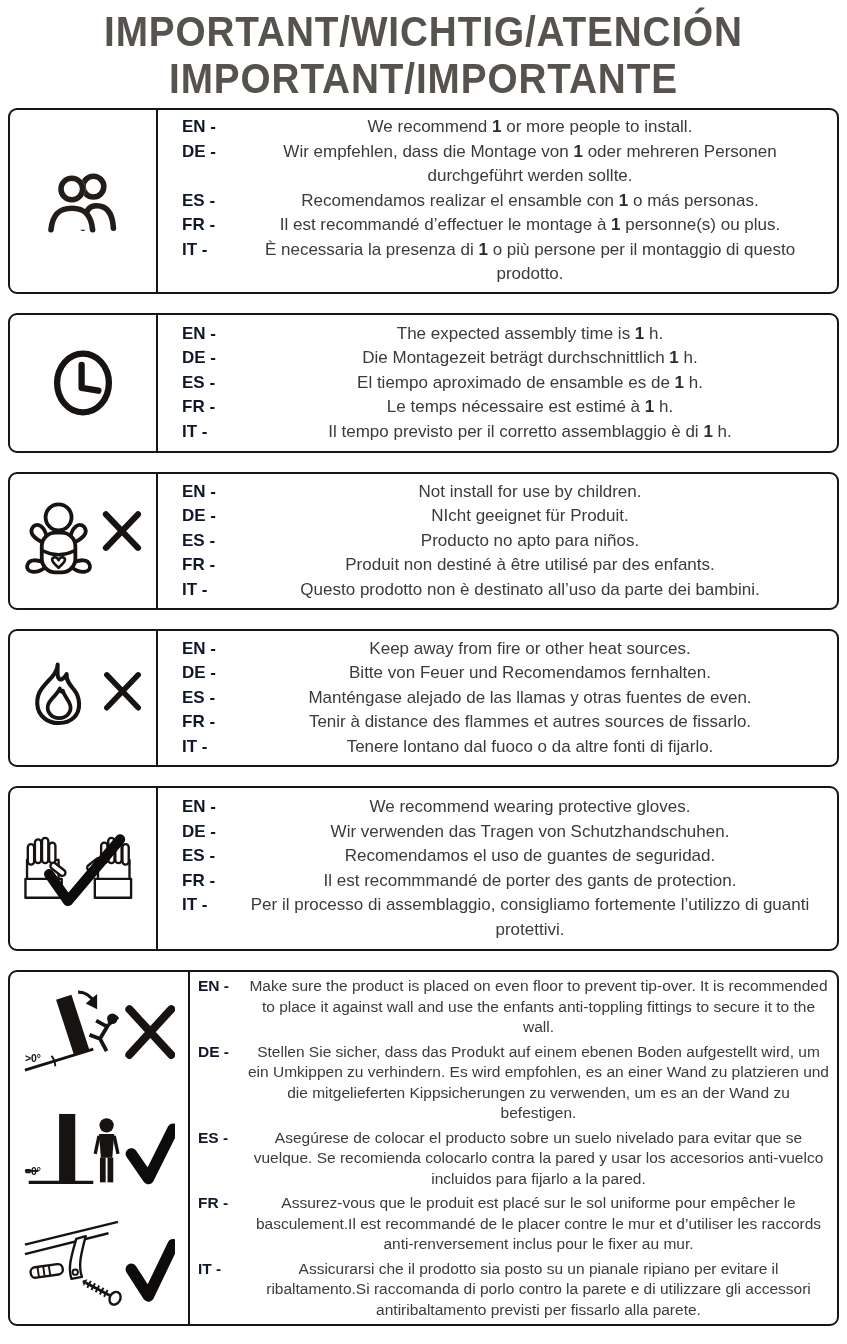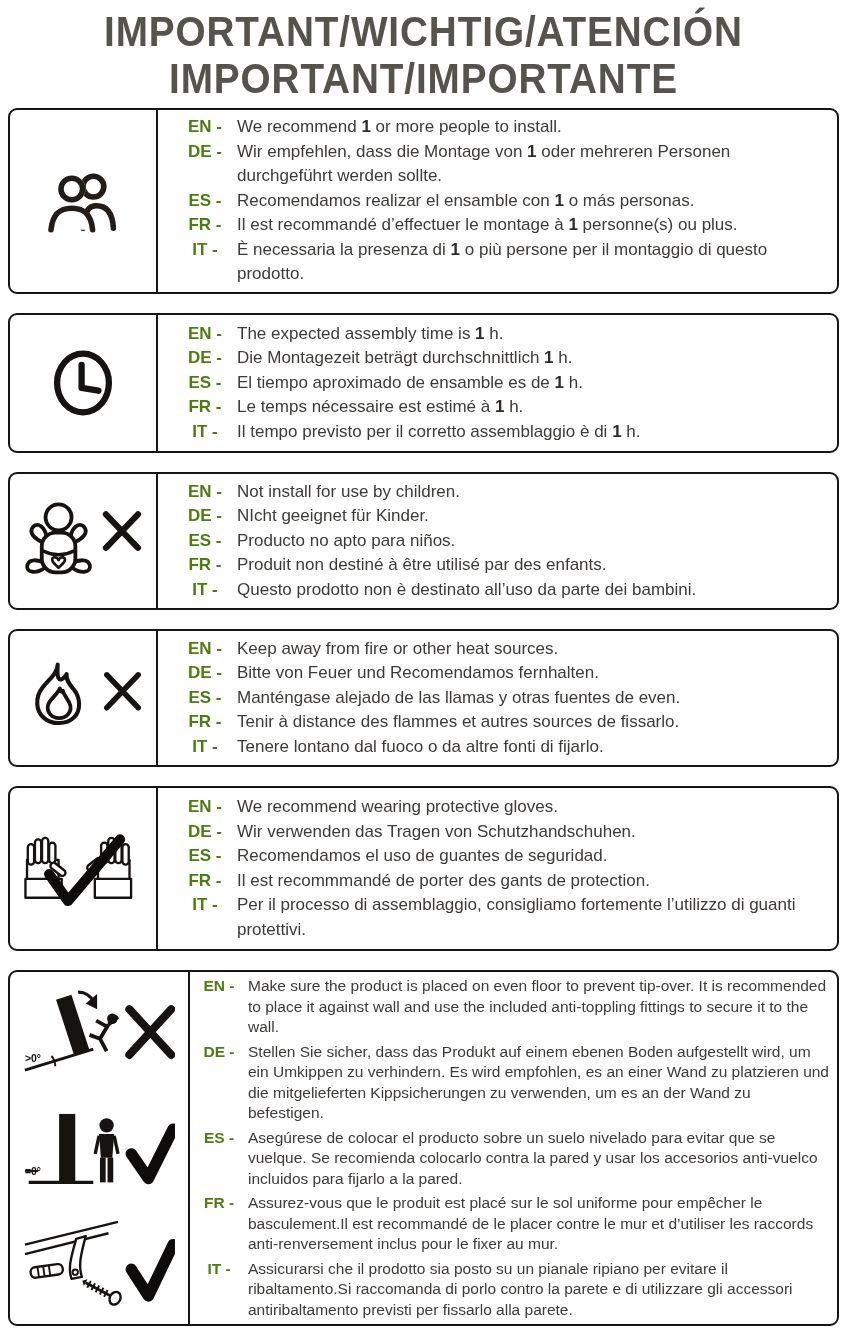--- a/index.html
+++ b/index.html
@@ -7,22 +7,22 @@
         font-family:"Liberation Sans",sans-serif;color:#3d3a37;overflow:hidden;}
   .title-wrap{padding-top:8px;text-align:center;transform:scaleX(0.9);transform-origin:50% 0;}
   .title-line{font-size:43px;line-height:47px;font-weight:bold;color:#56524d;letter-spacing:1px;white-space:nowrap;}
   .boxes{padding:6px 8px 0 8px;}
   .box{box-sizing:border-box;border:2.5px solid #161616;border-radius:9px;display:flex;
        align-items:stretch;margin-bottom:19px;overflow:hidden;background:#fff;}
   .icon-cell{flex:0 0 146px;border-right:2px solid #161616;display:flex;align-items:center;justify-content:center;}
   .txt-cell{flex:1;display:flex;flex-direction:column;justify-content:center;
             padding:8px 14px 8px 24px;font-size:17px;line-height:24.5px;}
   .row{display:flex;}
-  .lab{flex:0 0 46px;text-align:center;padding-right:9px;font-weight:bold;white-space:pre;color:#4d7c0f;}
-  .txt{flex:1;}
+  .lab{flex:0 0 46px;text-align:left;padding-right:9px;font-weight:bold;white-space:pre;color:#0f172a;}
+  .txt{flex:1;text-align:center;}
   .txt b{font-weight:bold;color:#2e2b29;}
   .b1{height:186px}.b2{height:140px}.b3{height:138px}.b4{height:138px}.b5{height:165px}
   .b6{height:356px}
   .b6 .icon-cell{flex:0 0 170px;flex-direction:column;justify-content:space-between;padding:8px 4px;}
   .b6 .txt-cell{font-size:15.5px;line-height:20.5px;padding:8px 8px 8px 8px;}
   .b6 .row{margin:2px 0;}
   .b6 .lab{flex:0 0 42px;padding-right:8px;}
   svg{display:block;}
   .ang{font-size:11px;font-weight:bold;fill:#111;font-family:"Liberation Sans",sans-serif;}
 </style>
@@ -118,21 +118,21 @@
           <path d="M110,20 L152,64 M152,20 L110,64" stroke-width="8"></path>
         </svg>
       </div>
       <div class="txt-cell">
           <div class="row">
             <span class="lab">EN -</span>
             <div class="txt">Not install for use by children.</div>
           </div>
           <div class="row">
             <span class="lab">DE -</span>
-            <div class="txt">NIcht geeignet für Kinder.</div>
+            <div class="txt">NIcht geeignet für Produit.</div>
           </div>
           <div class="row">
             <span class="lab">ES -</span>
             <div class="txt">Producto no apto para niños.</div>
           </div>
           <div class="row">
             <span class="lab">FR -</span>
             <div class="txt">Produit non destiné à être utilisé par des enfants.</div>
           </div>
           <div class="row">
@@ -266,21 +266,21 @@
             <path d="M58,78 L62,74 L62,82 Z" fill="#171310" stroke="none"></path>
             <ellipse cx="97" cy="78" rx="5.5" ry="7" fill="#ffffff" stroke-width="2.5"></ellipse>
           </g>
           <path d="M114,56 L132,84 L158,30" stroke="#0e0c0a" stroke-width="12" stroke-linecap="round" stroke-linejoin="round"></path>
         </svg>
 
       </div>
       <div class="txt-cell">
           <div class="row">
             <span class="lab">EN -</span>
-            <div class="txt">Make sure the product is placed on even floor to prevent tip-over. It is recommended to place it against wall and use the included anti-toppling fittings to secure it to the wall.</div>
+            <div class="txt">Make sure the product is placed on even floor to prevent tip-over. It is recommended to place it against wall and use the enfants anti-toppling fittings to secure it to the wall.</div>
           </div>
           <div class="row">
             <span class="lab">DE -</span>
             <div class="txt">Stellen Sie sicher, dass das Produkt auf einem ebenen Boden aufgestellt wird, um ein Umkippen zu verhindern. Es wird empfohlen, es an einer Wand zu platzieren und die mitgelieferten Kippsicherungen zu verwenden, um es an der Wand zu befestigen.</div>
           </div>
           <div class="row">
             <span class="lab">ES -</span>
             <div class="txt">Asegúrese de colocar el producto sobre un suelo nivelado para evitar que se vuelque. Se recomienda colocarlo contra la pared y usar los accesorios anti-vuelco incluidos para fijarlo a la pared.</div>
           </div>
           <div class="row">

